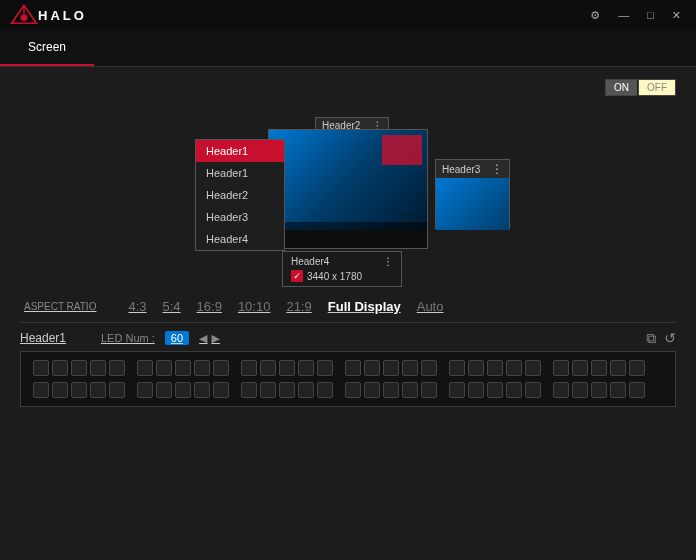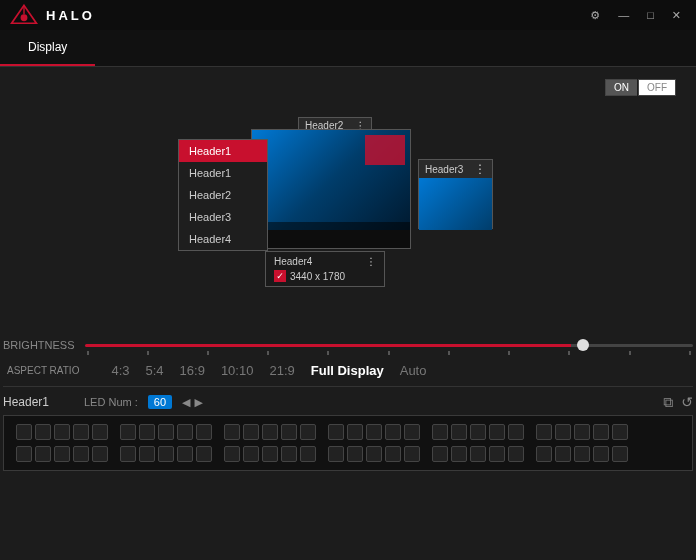--- a/index.html
+++ b/index.html
@@ -17,21 +17,20 @@
       background: #0d0d0d;
       height: 30px;
       display: flex;
       align-items: center;
       padding: 0 10px;
       justify-content: space-between;
     }
     .titlebar-left {
       display: flex;
       align-items: center;
-      gap: 8px;
     }
     .rog-logo {
       width: 28px;
       height: 22px;
     }
     .titlebar-title {
       color: #fff;
       font-size: 13px;
       font-weight: bold;
       letter-spacing: 3px;
@@ -62,23 +61,24 @@
       position: relative;
     }
     .tab.active {
       color: #fff;
       border-bottom: 2px solid #c8102e;
     }
 
     
     .main {
       background: #1c1c1c;
-      padding: 12px 3px;
+      padding: 12px 20px;
       position: relative;
       height: calc(560px - 30px - 41px);
+      text-decoration: underline;
     }
 
     
     .onoff-toggle {
       position: absolute;
       top: 12px;
       right: 20px;
       display: flex;
       gap: 1px;
     }
@@ -87,21 +87,21 @@
       font-size: 10px;
       cursor: pointer;
       border: 1px solid #444;
     }
     .toggle-on {
       background: #555;
       color: #fff;
       border-right: none;
     }
     .toggle-off {
-      background: #ffffff;
+      background: #fef9c3;
       color: #888;
     }
 
     
     .display-area {
       margin-top: 30px;
       position: relative;
       height: 180px;
     }
 
@@ -419,21 +419,21 @@
   <div class="titlebar-controls">
     <span class="titlebar-btn">⚙</span>
     <span class="titlebar-btn">—</span>
     <span class="titlebar-btn">□</span>
     <span class="titlebar-btn close">✕</span>
   </div>
 </div>
 
 <div class="tabs">
   <div class="tab active">
-    <span>Display</span>
+    <span>Screen</span>
   </div>
 </div>
 
 <div class="main">
 
   <div class="onoff-toggle">
     <div class="toggle-btn toggle-on">ON</div>
     <div class="toggle-btn toggle-off">OFF</div>
   </div>
 
@@ -493,41 +493,20 @@
         </div>
         <div class="resolution-row">
           <div class="checkbox-checked">✓</div>
           <span>3440 x 1780</span>
         </div>
       </div>
 
     </div>
   </div>
 
-  <div style="margin-top: 48px; display:flex; align-items:center; gap:10px;">
-    <span class="brightness-label">BRIGHTNESS</span>
-    <div class="slider-container">
-      <div class="slider-track">
-        <div class="slider-thumb"></div>
-      </div>
-      <div class="slider-ticks">
-        <div class="slider-tick"></div>
-        <div class="slider-tick"></div>
-        <div class="slider-tick"></div>
-        <div class="slider-tick"></div>
-        <div class="slider-tick"></div>
-        <div class="slider-tick"></div>
-        <div class="slider-tick"></div>
-        <div class="slider-tick"></div>
-        <div class="slider-tick"></div>
-        <div class="slider-tick"></div>
-        <div class="slider-tick"></div>
-      </div>
-    </div>
-  </div>
 
   <div style="margin-top: 10px;">
     <div class="aspect-row">
       <span style="font-size:10px; color:#888; margin-right:16px;">ASPECT RATIO</span>
       <span class="aspect-option">4:3</span>
       <span class="aspect-option">5:4</span>
       <span class="aspect-option">16:9</span>
       <span class="aspect-option">10:10</span>
       <span class="aspect-option">21:9</span>
       <span class="aspect-option active">Full Display</span>

